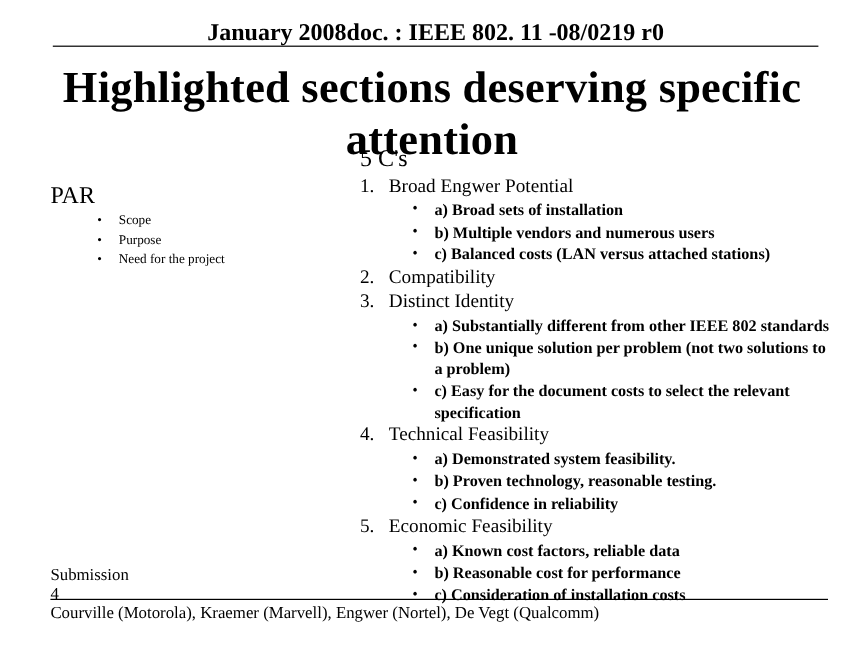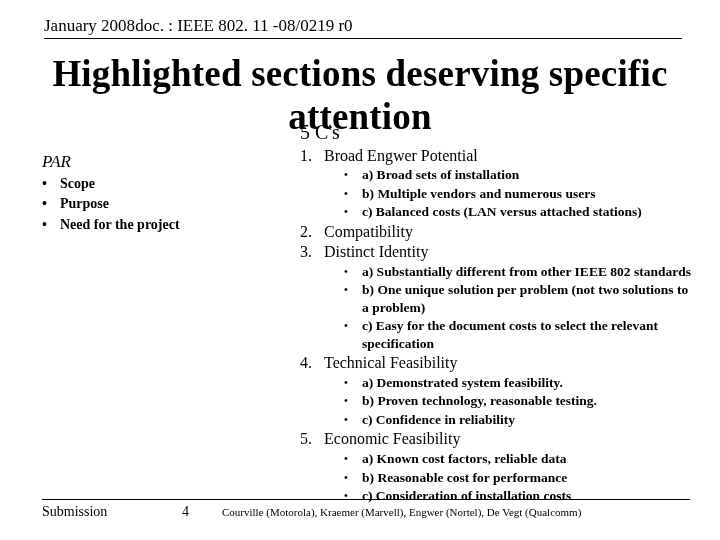--- a/index.html
+++ b/index.html
@@ -1,42 +1,42 @@
 <!DOCTYPE html>
 <html><head>
 <meta charset="utf-8">
 <style>
   * { box-sizing: border-box; margin: 0; padding: 0; }
   html, body { width: 720px; height: 540px; font-family: "Times New Roman", Times, serif; background: #fff; color: #000; }
   .slide { width: 720px; height: 540px; position: relative; padding: 0; }
-  .header { position: absolute; top: 16px; left: 44px; right: 38px; display: flex; justify-content: flex-start; font-weight: normal; font-size: 17px; }
+  .header { position: absolute; top: 16px; left: 44px; right: 38px; display: flex; justify-content: center; font-weight: bold; font-size: 20px; }
   .header-rule { position: absolute; top: 38px; left: 44px; right: 38px; border-top: 1.5px solid #000; }
   .title { position: absolute; top: 52px; left: 0; right: 0; text-align: center; font-weight: bold; font-size: 37px; letter-spacing: 0.2px; }
   .body { position: absolute; top: 120px; left: 42px; right: 28px; bottom: 60px; display: flex; }
   .left-col { width: 240px; padding-top: 32px; }
-  .left-col .par-title { font-size: 17px; margin-bottom: 2px; font-style: italic; }
+  .left-col .par-title { font-size: 20px; margin-bottom: 2px; }
   .left-col ul { list-style: none; padding-left: 0; }
-  .left-col li { font-size: 14px; font-weight: bold; line-height: 1.45; }
+  .left-col li { font-size: 11px; font-weight: normal; line-height: 1.45; margin-left: 39px; }
   .left-col li .bullet { display: inline-block; width: 18px; }
   .right-col { flex: 1; font-size: 14.5px; line-height: 1.28; }
   .fivec-title { font-size: 20px; margin-bottom: 0; margin-left: 18px; }
   .num-list { list-style: none; padding-left: 18px; }
   .num-item { margin-bottom: 0; }
   .num-item .row { display: flex; }
   .num-item .num { width: 24px; flex-shrink: 0; font-size: 16px; }
   .num-item .lbl { font-size: 16px; }
   .sub-list { list-style: none; padding-left: 44px; }
   .sub-item { display: flex; font-weight: bold; font-size: 13.5px; line-height: 1.3; margin-bottom: 1px; }
   .sub-item .dot { width: 18px; flex-shrink: 0; font-size: 11px; line-height: 1.5; }
   .sub-item .txt { flex: 1; }
   .footer-rule { position: absolute; bottom: 40px; left: 42px; right: 30px; border-top: 1.5px solid #000; }
-  .footer { position: absolute; bottom: 20px; left: 42px; right: 30px; font-size: 14px; display: flex; align-items: baseline; }
+  .footer { position: absolute; bottom: 20px; left: 42px; right: 30px; font-size: 14px; display: flex; align-items: baseline; flex-direction: column; }
   .footer .sub { width: 140px; }
   .footer .pg { width: 40px; }
-  .footer .auth { flex: 1; text-align: left; font-size: 11px; }
+  .footer .auth { flex: 1; text-align: left; font-size: 14px; }
 </style>
 </head>
 <body>
 
 <div class="slide">
 
   <div class="header">
     <span>January 2008</span>
     <span>doc. : IEEE 802. 11 -08/0219 r0</span>
   </div>

